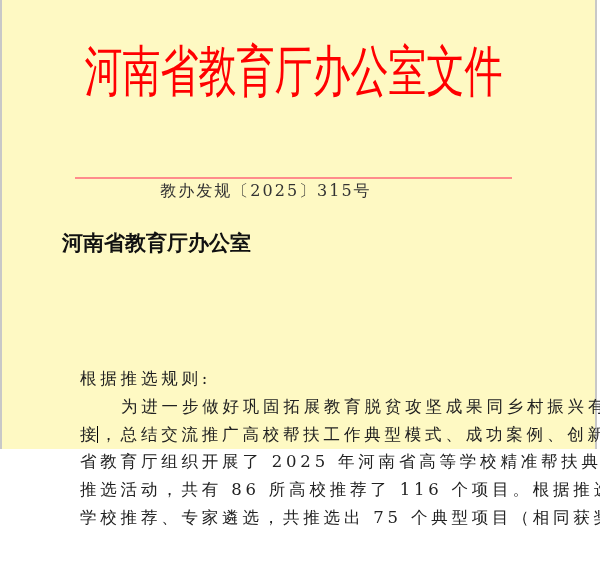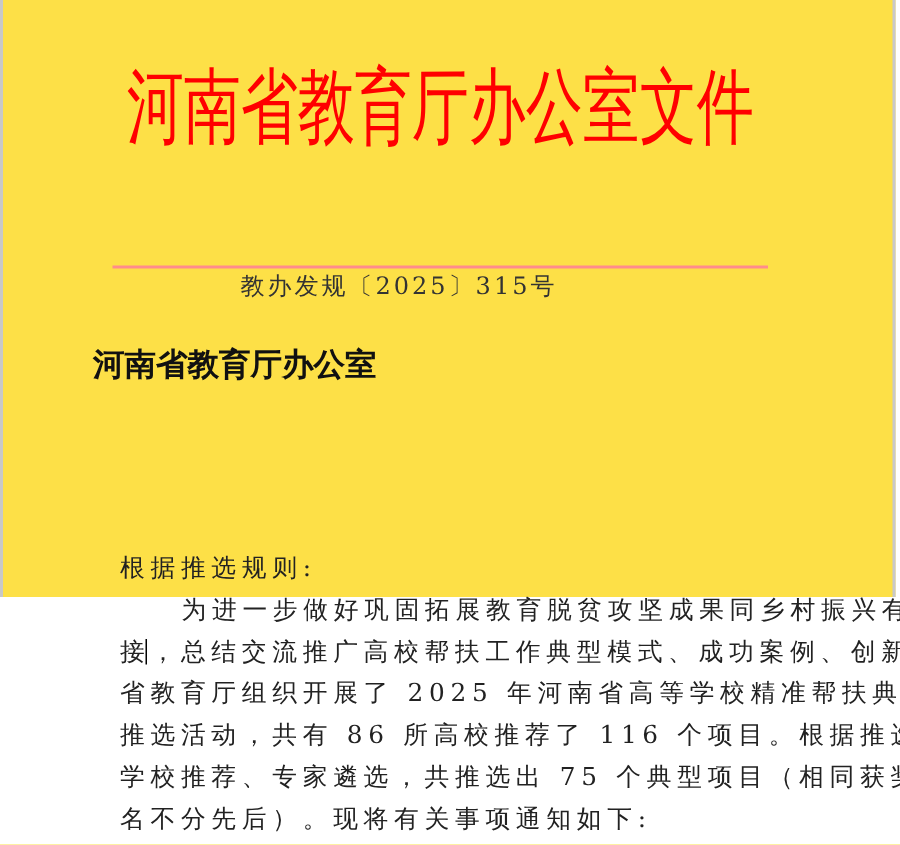--- a/index.html
+++ b/index.html
@@ -2,22 +2,22 @@
 <html><head>
 <meta charset="utf-8">
 <style>
   html, body { margin: 0; padding: 0; }
   body {
     width: 600px; height: 563px; overflow: hidden;
     background: #ffffff; position: relative;
     font-family: "DejaVu Serif", "Liberation Serif", serif;
   }
   .page {
-    position: absolute; left: 0; top: 0; width: 597px; height: 398px;
-    background: #fde047;
+    position: absolute; left: 0; top: 0; width: 597px; height: 449px;
+    background: #fef9c3;
     border-left: 2px solid #c8c8c8;
     border-right: 2px solid #c8c8c8;
     box-sizing: border-box;
   }
   .red-header {
     position: absolute; left: 0; width: 583px; top: 42px;
     text-align: center; color: #ff0000;
     font-family: "DejaVu Serif", "Liberation Serif", serif;
     font-size: 38px; letter-spacing: 0px; line-height: 40px;
     transform: scaleY(1.45); transform-origin: top center;
@@ -65,16 +65,15 @@
     <div>河南省教育厅办公室</div>
   </div>
 
   <div class="body-text">
     <div class="line">根据推选规则:</div>
     <div class="line indent">为进一步做好巩固拓展教育脱贫攻坚成果同乡村振兴有效衔</div>
     <div class="line"><span>接</span><span class="cursor"></span><span>，总结交流推广高校帮扶工作典型模式、成功案例、创新做法，</span></div>
     <div class="line">省教育厅组织开展了 2025 年河南省高等学校精准帮扶典型项目</div>
     <div class="line">推选活动，共有 86 所高校推荐了 116 个项目。根据推选规则，经</div>
     <div class="line">学校推荐、专家遴选，共推选出 75 个典型项目（相同获奖等级排</div>
-    <div class="line">名不分先后）。现将有关事项通知如下:</div>
   </div>
 
 </div>
 
 </body></html>

